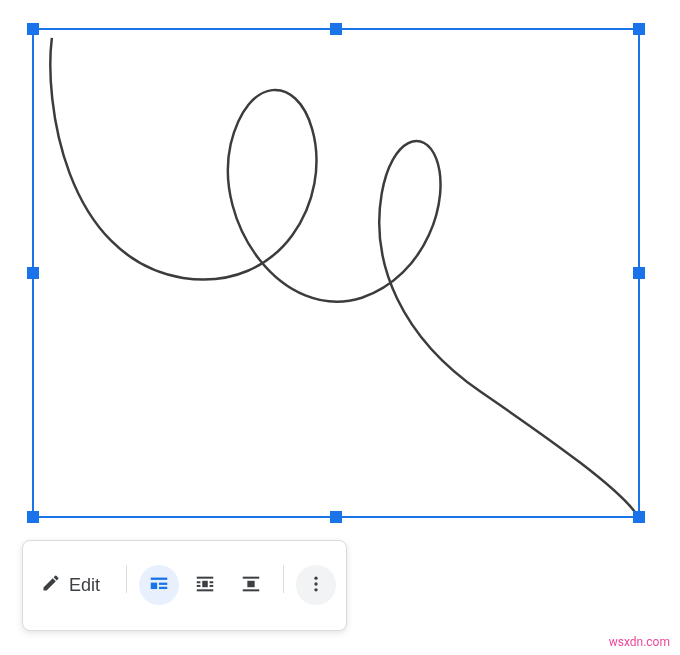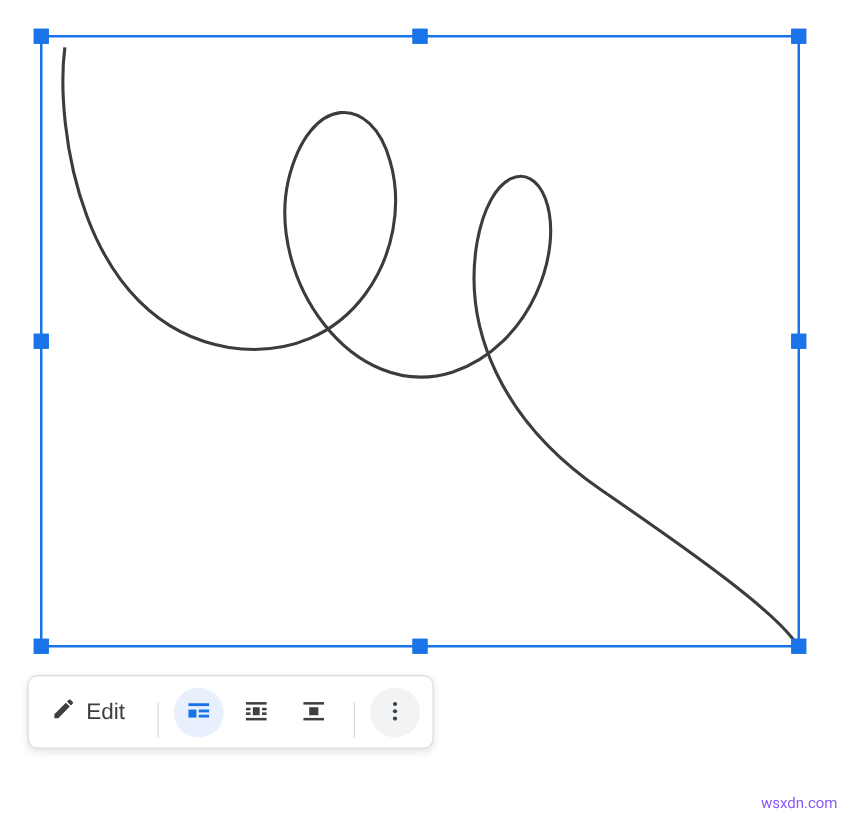--- a/index.html
+++ b/index.html
@@ -43,25 +43,25 @@
       width: 100%;
       height: 100%;
       pointer-events: none;
     }
 
     .toolbar {
       position: absolute;
       left: 22px;
       top: 540px;
       display: flex;
-      align-items: flex-end;
+      align-items: flex-start;
       background: #ffffff;
       border: 1px solid #dadce0;
       border-radius: 8px;
-      padding: 8px 10px;
+      padding: 24px 10px;
       box-shadow: 0 2px 6px rgba(60,64,67,0.15);
       gap: 6px;
     }
     .edit-button {
       display: flex;
       align-items: center;
       gap: 8px;
       background: transparent;
       border: none;
       padding: 8px 14px 8px 8px;
@@ -106,21 +106,21 @@
       justify-content: center;
       cursor: pointer;
       color: #3c4043;
     }
     .more-button svg { width: 20px; height: 20px; }
     .watermark {
       position: absolute;
       right: 10px;
       bottom: 6px;
       font-size: 12px;
-      color: #8b5cf6;
+      color: #ec4899;
       text-align: center;
     }
   </style>
 </head>
 <body>
 
 <div class="selection-box">
   <svg class="drawing" viewBox="0 0 608 490" preserveAspectRatio="none">
     <path d="M 18 8 
              C 10 70, 30 230, 150 250

